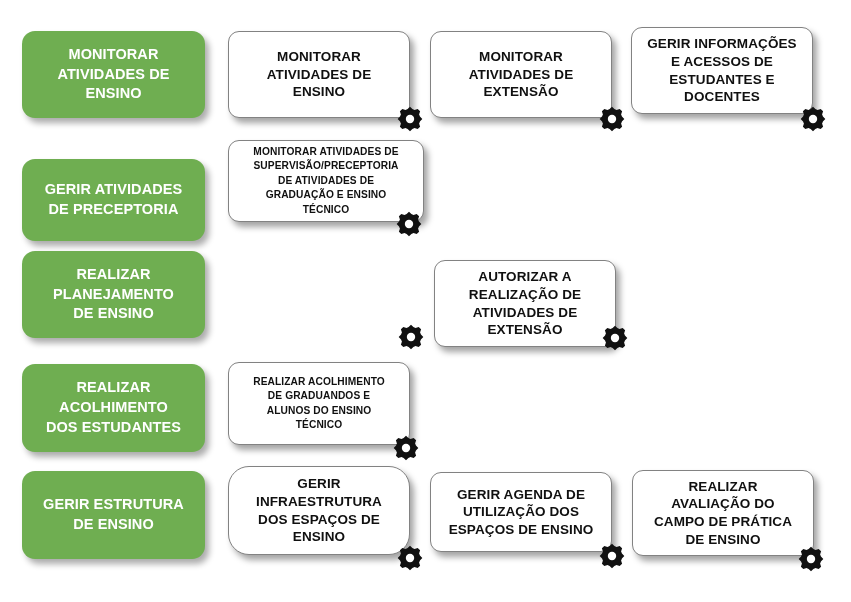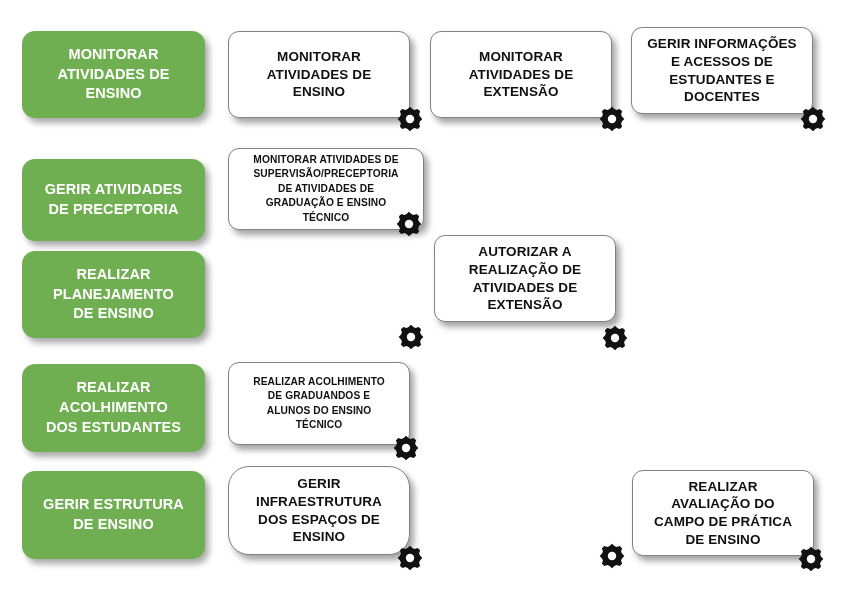--- a/index.html
+++ b/index.html
@@ -125,21 +125,21 @@
       <path fill="#111111" d="M50 6 L58.5 14.5 A37 37 0 0 1 66 17.6 L77.4 13.9 L86.1 22.6 L82.4 34 A37 37 0 0 1 85.5 41.5 L94 50 L85.5 58.5 A37 37 0 0 1 82.4 66 L86.1 77.4 L77.4 86.1 L66 82.4 A37 37 0 0 1 58.5 85.5 L50 94 L41.5 85.5 A37 37 0 0 1 34 82.4 L22.6 86.1 L13.9 77.4 L17.6 66 A37 37 0 0 1 14.5 58.5 L6 50 L14.5 41.5 A37 37 0 0 1 17.6 34 L13.9 22.6 L22.6 13.9 L34 17.6 A37 37 0 0 1 41.5 14.5 Z"></path>
       <circle cx="50" cy="50" r="15" fill="#ffffff"></circle>
     </svg>
   </span>
 
   <div class="node cat" style="left:22px; top:143px; width:183px; height:82px;margin-top:16px;">
     <span class="label">GERIR ATIVIDADES
 DE PRECEPTORIA</span>
   </div>
 
-  <div class="node proc small" style="left:228px; top:148px; width:196px; height:82px;justify-content:flex-end;">
+  <div class="node proc small" style="left:228px; top:140px; width:196px; height:82px;justify-content:flex-end;">
     <span class="label">MONITORAR ATIVIDADES DE
 SUPERVISÃO/PRECEPTORIA
 DE ATIVIDADES DE
 GRADUAÇÃO E ENSINO
 TÉCNICO</span>
   </div>
   <span class="gear" style="left:395px; top:210px;">
     <svg viewBox="0 0 100 100" xmlns="http://www.w3.org/2000/svg">
       <path fill="#111111" d="M50 6 L58.5 14.5 A37 37 0 0 1 66 17.6 L77.4 13.9 L86.1 22.6 L82.4 34 A37 37 0 0 1 85.5 41.5 L94 50 L85.5 58.5 A37 37 0 0 1 82.4 66 L86.1 77.4 L77.4 86.1 L66 82.4 A37 37 0 0 1 58.5 85.5 L50 94 L41.5 85.5 A37 37 0 0 1 34 82.4 L22.6 86.1 L13.9 77.4 L17.6 66 A37 37 0 0 1 14.5 58.5 L6 50 L14.5 41.5 A37 37 0 0 1 17.6 34 L13.9 22.6 L22.6 13.9 L34 17.6 A37 37 0 0 1 41.5 14.5 Z"></path>
       <circle cx="50" cy="50" r="15" fill="#ffffff"></circle>
@@ -152,21 +152,21 @@
 DE ENSINO</span>
   </div>
 
   <span class="gear" style="left:397px; top:323px;">
     <svg viewBox="0 0 100 100" xmlns="http://www.w3.org/2000/svg">
       <path fill="#111111" d="M50 6 L58.5 14.5 A37 37 0 0 1 66 17.6 L77.4 13.9 L86.1 22.6 L82.4 34 A37 37 0 0 1 85.5 41.5 L94 50 L85.5 58.5 A37 37 0 0 1 82.4 66 L86.1 77.4 L77.4 86.1 L66 82.4 A37 37 0 0 1 58.5 85.5 L50 94 L41.5 85.5 A37 37 0 0 1 34 82.4 L22.6 86.1 L13.9 77.4 L17.6 66 A37 37 0 0 1 14.5 58.5 L6 50 L14.5 41.5 A37 37 0 0 1 17.6 34 L13.9 22.6 L22.6 13.9 L34 17.6 A37 37 0 0 1 41.5 14.5 Z"></path>
       <circle cx="50" cy="50" r="15" fill="#ffffff"></circle>
     </svg>
   </span>
 
-  <div class="node proc big" style="left:434px; top:235px; width:182px; height:87px;text-align:center;">
+  <div class="node proc big" style="left:434px; top:260px; width:182px; height:87px;text-align:center;">
     <span class="label">AUTORIZAR A
 REALIZAÇÃO DE
 ATIVIDADES DE
 EXTENSÃO</span>
   </div>
   <span class="gear" style="left:601px; top:324px;">
     <svg viewBox="0 0 100 100" xmlns="http://www.w3.org/2000/svg">
       <path fill="#111111" d="M50 6 L58.5 14.5 A37 37 0 0 1 66 17.6 L77.4 13.9 L86.1 22.6 L82.4 34 A37 37 0 0 1 85.5 41.5 L94 50 L85.5 58.5 A37 37 0 0 1 82.4 66 L86.1 77.4 L77.4 86.1 L66 82.4 A37 37 0 0 1 58.5 85.5 L50 94 L41.5 85.5 A37 37 0 0 1 34 82.4 L22.6 86.1 L13.9 77.4 L17.6 66 A37 37 0 0 1 14.5 58.5 L6 50 L14.5 41.5 A37 37 0 0 1 17.6 34 L13.9 22.6 L22.6 13.9 L34 17.6 A37 37 0 0 1 41.5 14.5 Z"></path>
       <circle cx="50" cy="50" r="15" fill="#ffffff"></circle>
     </svg>
@@ -202,20 +202,25 @@
 DOS ESPAÇOS DE
 ENSINO</span>
   </div>
   <span class="gear" style="left:396px; top:544px;">
     <svg viewBox="0 0 100 100" xmlns="http://www.w3.org/2000/svg">
       <path fill="#111111" d="M50 6 L58.5 14.5 A37 37 0 0 1 66 17.6 L77.4 13.9 L86.1 22.6 L82.4 34 A37 37 0 0 1 85.5 41.5 L94 50 L85.5 58.5 A37 37 0 0 1 82.4 66 L86.1 77.4 L77.4 86.1 L66 82.4 A37 37 0 0 1 58.5 85.5 L50 94 L41.5 85.5 A37 37 0 0 1 34 82.4 L22.6 86.1 L13.9 77.4 L17.6 66 A37 37 0 0 1 14.5 58.5 L6 50 L14.5 41.5 A37 37 0 0 1 17.6 34 L13.9 22.6 L22.6 13.9 L34 17.6 A37 37 0 0 1 41.5 14.5 Z"></path>
       <circle cx="50" cy="50" r="15" fill="#ffffff"></circle>
     </svg>
   </span>
 
+  <div class="node proc big" style="left:430px; top:472px; width:182px; height:80px;">
+    <span class="label">GERIR AGENDA DE
+UTILIZAÇÃO DOS
+ESPAÇOS DE ENSINO</span>
+  </div>
   <span class="gear" style="left:598px; top:542px;">
     <svg viewBox="0 0 100 100" xmlns="http://www.w3.org/2000/svg">
       <path fill="#111111" d="M50 6 L58.5 14.5 A37 37 0 0 1 66 17.6 L77.4 13.9 L86.1 22.6 L82.4 34 A37 37 0 0 1 85.5 41.5 L94 50 L85.5 58.5 A37 37 0 0 1 82.4 66 L86.1 77.4 L77.4 86.1 L66 82.4 A37 37 0 0 1 58.5 85.5 L50 94 L41.5 85.5 A37 37 0 0 1 34 82.4 L22.6 86.1 L13.9 77.4 L17.6 66 A37 37 0 0 1 14.5 58.5 L6 50 L14.5 41.5 A37 37 0 0 1 17.6 34 L13.9 22.6 L22.6 13.9 L34 17.6 A37 37 0 0 1 41.5 14.5 Z"></path>
       <circle cx="50" cy="50" r="15" fill="#ffffff"></circle>
     </svg>
   </span>
 
   <div class="node proc big" style="left:632px; top:470px; width:182px; height:86px;">
     <span class="label">REALIZAR
 AVALIAÇÃO DO

